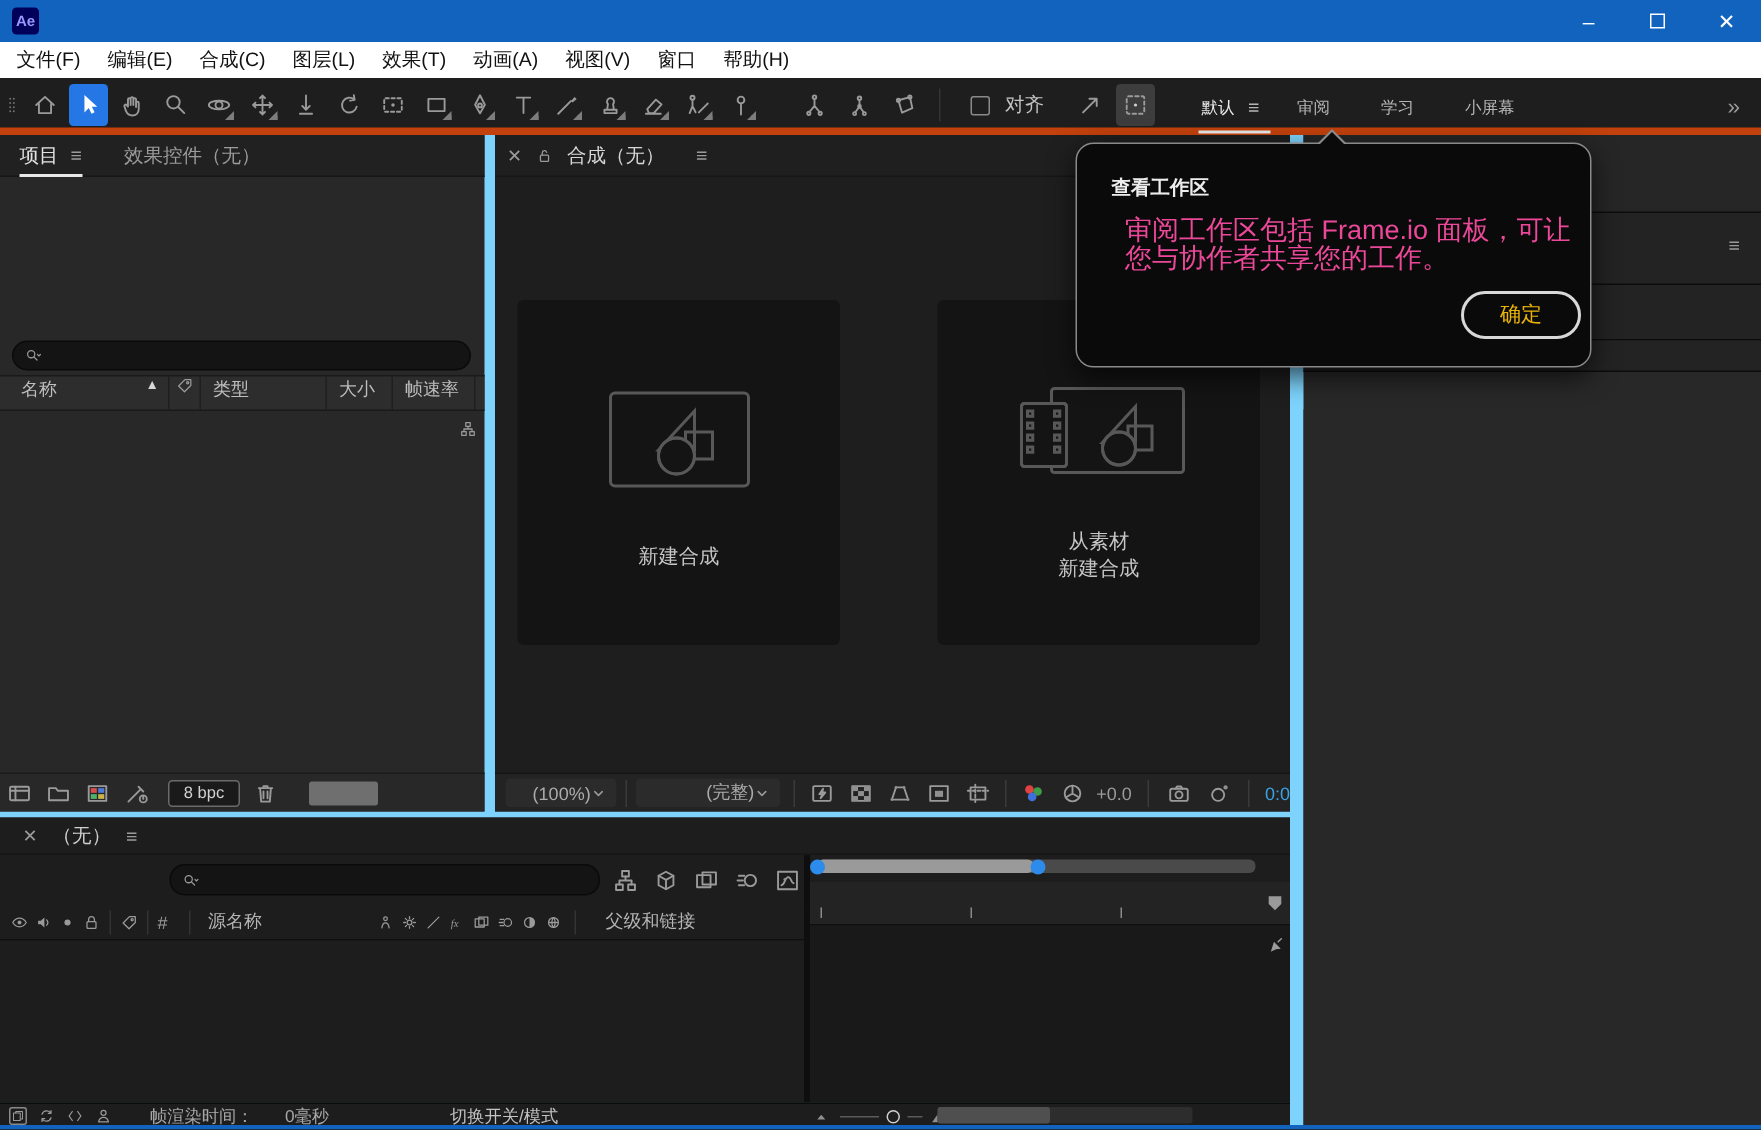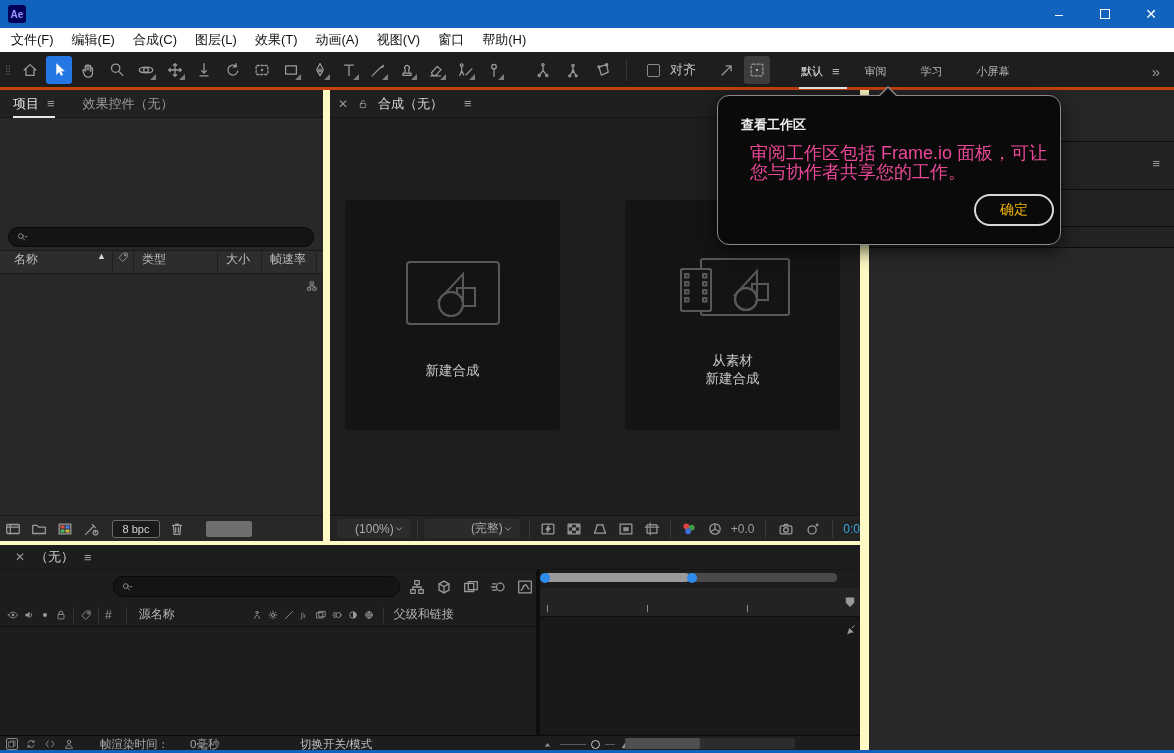--- a/index.html
+++ b/index.html
@@ -18,21 +18,21 @@
   .winbtn{width:46px;height:28px;display:flex;align-items:center;justify-content:center;color:#fff;font-size:14px}
   .maxbox{width:10px;height:10px;border:1px solid #fff;display:block}
 
   
   #menubar{position:absolute;left:0;top:28px;width:1174px;height:24px;background:#fff;
            display:flex;align-items:center;padding-left:2px}
   .menu-item{font-size:13px;color:#111;padding:0 9px;height:24px;display:flex;align-items:center}
 
   
   #toolbar{position:absolute;left:0;top:52px;width:1174px;height:38px;background:#1e1e1e;
-           border-bottom:3px solid #c2410c}
+           border-bottom:5px solid #c2410c}
   #tools-left{position:absolute;left:2px;top:4px;display:flex;align-items:center;gap:3px}
   .tool{width:26px;height:28px;display:flex;align-items:center;justify-content:center;position:relative;border-radius:3px}
   .tool.active{background:#2577e5}
   .tool.flyout::after{content:"";position:absolute;right:3px;bottom:4px;width:0;height:0;
         border-left:3px solid transparent;border-top:3px solid transparent;
         border-right:3px solid #7d7d7d;border-bottom:3px solid #7d7d7d}
   .tool.grip{width:12px}
   #tools-mid{position:absolute;left:530px;top:4px;display:flex;align-items:center;gap:4px}
   .tb-sep{width:1px;height:22px;background:#333;margin:0 6px}
   #snap-box{width:13px;height:13px;border:1px solid #8a8a8a;border-radius:2px;background:transparent;margin:0 6px 0 10px}
@@ -46,21 +46,21 @@
   #ws-overflow{position:absolute;right:14px;top:0;height:38px;display:flex;align-items:center;color:#9a9a9a;font-size:15px}
 
   
   .ic{display:inline-flex;align-items:center;justify-content:center;width:18px;height:18px}
   .ic svg{width:100%;height:100%;display:block}
   .ic.sm{width:14px;height:14px}
   .ic.xs{width:12px;height:12px}
   .ic.xxs{width:10px;height:10px}
 
   
-  #main{position:absolute;left:0;top:90px;width:970px;height:660px;background:#fef9c3}
+  #main{position:absolute;left:0;top:90px;width:970px;height:660px;background:#7dd3fc}
   .panel{position:absolute;background:#282828}
   .tabbar{height:28px;display:flex;align-items:center;background:#212121;border-bottom:1px solid #161616}
   .ptab{font-size:13px;color:#9b9b9b;display:flex;align-items:center;gap:8px;height:28px;position:relative}
   .ptab.active{color:#e2e2e2}
   .ptab.active::after{content:"";position:absolute;left:0;right:0;bottom:0;height:2px;background:#e8e8e8}
   .hamb{font-size:13px;color:#9a9a9a}
   .closex{color:#9a9a9a;font-size:12px}
 
   
   #project-panel{left:0;top:0;width:323px;height:451px}
@@ -792,21 +792,21 @@
               </svg>
             </span>
             <span class="ic xs">
               <svg viewBox="0 0 20 20" fill="none" stroke="#9a9a9a" stroke-width="1.4" stroke-linecap="round" stroke-linejoin="round">
                 <circle cx="10" cy="10" r="5.5"></circle>
                 <path d="M4.5 10h11M10 4.5c2.5 2.5 2.5 8.5 0 11-2.5-2.5-2.5-8.5 0-11z"></path>
               </svg>
             </span>
           </span>
         <span class="hsep" style="margin-left:8px"></span>
-        <span style="margin-left:4px">父级和链接</span>
+        <span style="margin-left:14px">父级和链接</span>
       </div>
       <div id="tl-left-body"></div>
       <div id="tl-right-body">
         <span class="ic sm" style="position:absolute;right:3px;top:6px">
             <svg viewBox="0 0 20 20" fill="none" stroke="#9a9a9a" stroke-width="1.4" stroke-linecap="round" stroke-linejoin="round">
               <path fill="#9a9a9a" stroke="none" d="M6 16.5l3-9.5 6.5 6.5-4.5.5z"></path>
               <path d="M13 7l3-3"></path>
             </svg>
           </span>
       </div>

